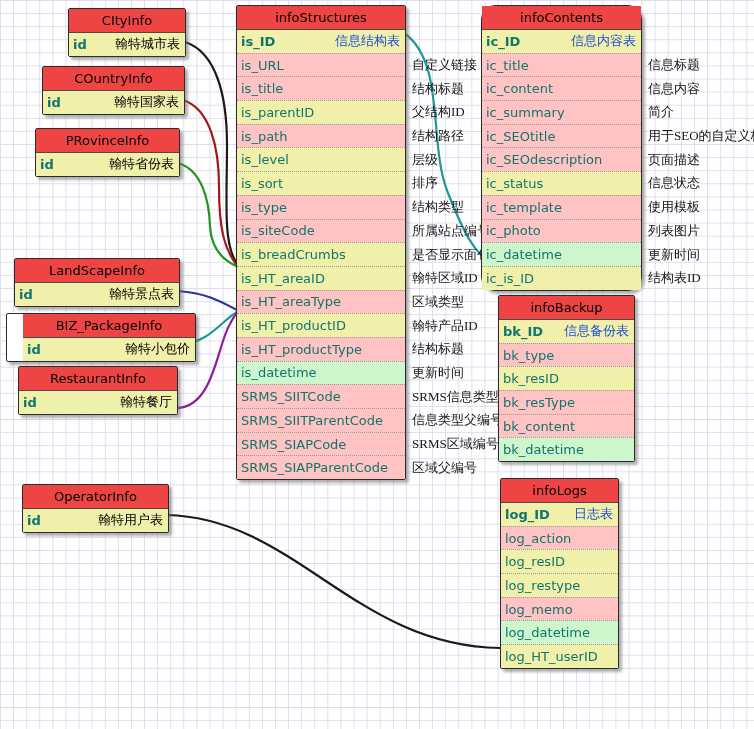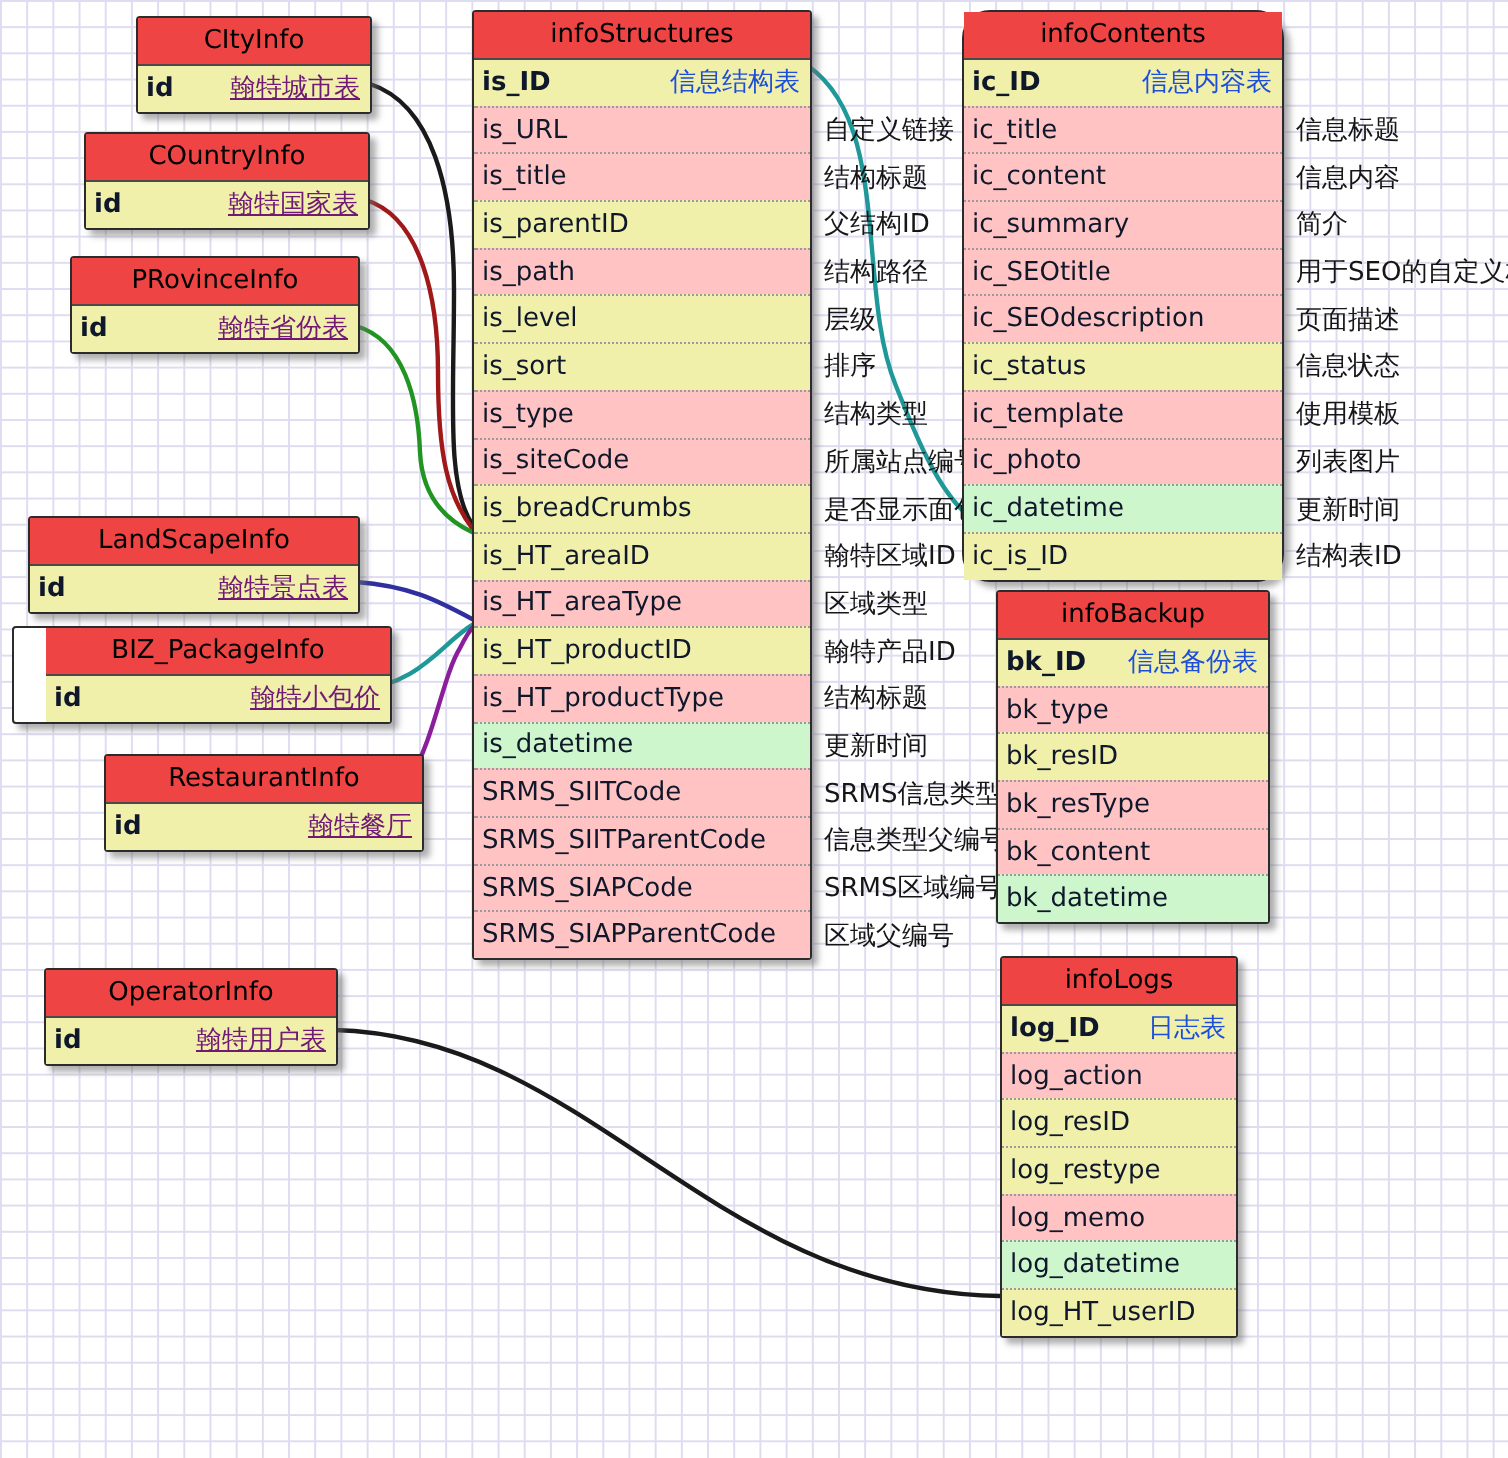--- a/index.html
+++ b/index.html
@@ -22,27 +22,27 @@
   }
   .trow{
     position:relative;height:22.7px;display:flex;align-items:center;
     padding:0 5px 0 4px;white-space:nowrap;
   }
   .trow + .trow{border-top:1px dotted #9a9a9a;text-align:center;}
   .c-yellow{background:#f0f0ab;}
   .c-pink{background:#ffc3c3;}
   .c-green{background:#cdf6cd;}
   .pk .fname{font-weight:bold;}
-  .fname{color:#0f172a;}
+  .fname{color:#0f766e;}
   .fcomment{margin-left:auto;padding-left:8px;}
   .fcomment.red{color:#1d4ed8;}
-  .fcomment.blue{color:#701a75;text-decoration:underline;}
+  .fcomment.blue{color:#000000;}
   .fnote{
     position:absolute;left:calc(100% + 7px);top:50%;transform:translateY(-50%);
-    color:#161616;white-space:nowrap;font-size:13px;
+    color:#161616;white-space:nowrap;font-size:13px;font-family:Liberation Serif, serif;
   }
 </style>
 </head>
 <body>
 
 <div id="canvas">
   <svg id="edges-svg" viewBox="0 0 754 729" xmlns="http://www.w3.org/2000/svg">
       <path d="M185,42 C216,52 227,95 227,145 C227,200 223,242 236,262" stroke="#1a1a1a" fill="none" stroke-width="2.2" stroke-linecap="round"></path>
       <path d="M183,100 C211,109 219,150 219,186 C219,228 224,248 236,264" stroke="#a01818" fill="none" stroke-width="2.2" stroke-linecap="round"></path>
       <path d="M178,163 C202,170 209,200 210,226 C211,247 221,259 236,266" stroke="#219421" fill="none" stroke-width="2.2" stroke-linecap="round"></path>
@@ -80,21 +80,21 @@
         <span class="fcomment blue">翰特景点表</span>
       </div>
     </div>
     <div class="table" style="left: 6px; top: 313px; width: 172px; padding-left: 16px;">
       <div class="thead">BIZ_PackageInfo</div>
       <div class="trow c-yellow pk">
         <span class="fname">id</span>
         <span class="fcomment blue">翰特小包价</span>
       </div>
     </div>
-    <div class="table" style="left: 18px; top: 377px; width: 158px; margin-left: 34px;">
+    <div class="table" style="left: 18px; top: 366px; width: 158px;">
       <div class="thead">RestaurantInfo</div>
       <div class="trow c-yellow pk">
         <span class="fname">id</span>
         <span class="fcomment blue">翰特餐厅</span>
       </div>
     </div>
     <div class="table" style="left: 22px; top: 484px; width: 145px;">
       <div class="thead">OperatorInfo</div>
       <div class="trow c-yellow pk">
         <span class="fname">id</span>

